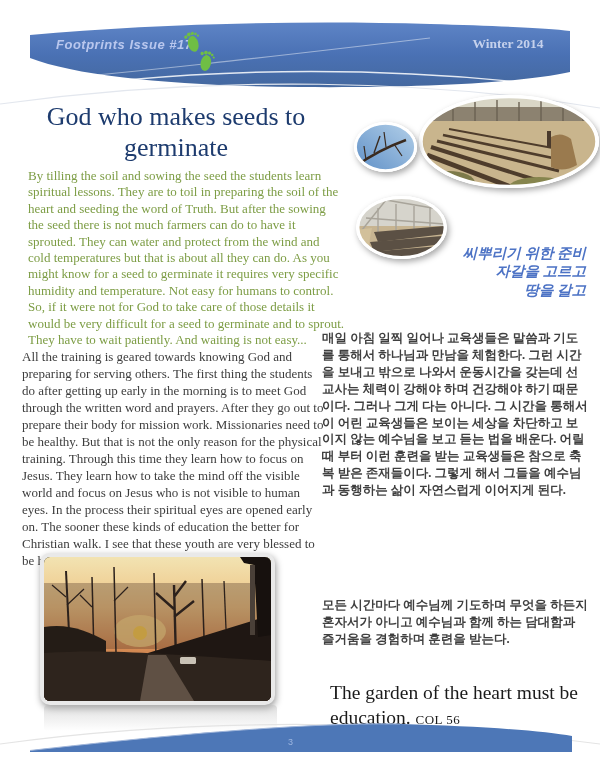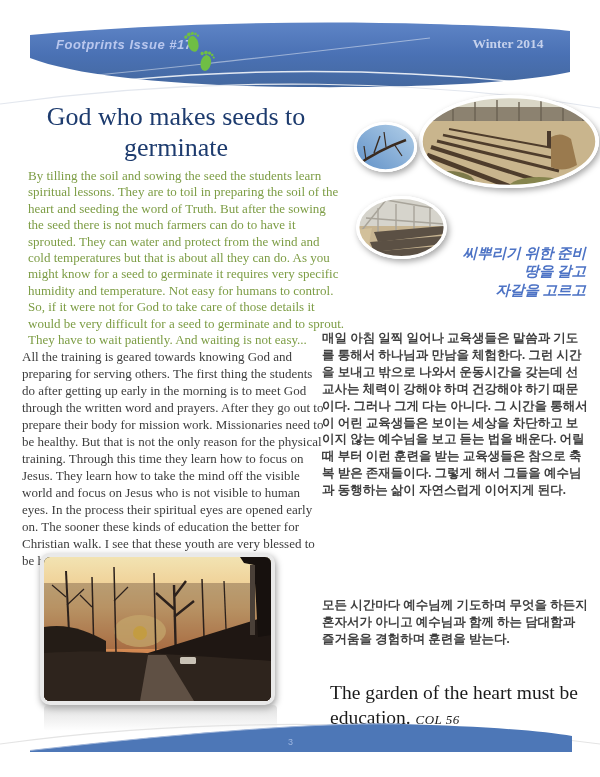--- a/index.html
+++ b/index.html
@@ -26,21 +26,21 @@
     font-style:italic;font-size:14.5px;line-height:18.3px;color:#4d73c5;font-weight:bold;margin-top:28px;}
 
   
   .kr-par{left:322px;width:268px;font-size:12.5px;line-height:16.9px;color:#3f3f3f;font-weight:bold;}
   #kr-par-1{top:330px;}
   #kr-par-2{top:507px;}
   #kr-par-3{top:597px;}
 
   
   #quote{left:330px;top:680px;width:262px;font-size:19.5px;line-height:25px;color:#1a1a1a;}
-  #quote .ref{font-size:13px;letter-spacing:.5px;font-style:italic;}
+  #quote .ref{font-size:13px;letter-spacing:.5px;}
 
   
   .oval{box-shadow:2px 3px 6px rgba(0,0,0,.35);border-radius:50%;}
   #photo-branches{left:354px;top:122px;width:63px;height:50px;}
   #photo-field{left:419px;top:95px;width:180px;height:93px;}
   #photo-greenhouse{left:356px;top:196px;width:91px;height:63px;}
   #photo-sunset{left:40px;top:553px;width:227px;height:144px;
     border:4px solid #e9e9e9;border-radius:10px;
     box-shadow:1px 3px 7px rgba(0,0,0,.4);overflow:hidden;background:#000;}
   #photo-sunset-reflection{left:44px;top:705px;width:233px;height:26px;
@@ -191,22 +191,22 @@
           <path d="M12,56 L84,50 L86,60 L14,64 Z"></path>
         </g>
         <path d="M0,34 L16,32 L10,63 L0,63 Z" fill="#d2c09a"></path>
       </g>
       <ellipse cx="45.5" cy="31.5" rx="43.6" ry="30" fill="none" stroke="#ffffff" stroke-width="3"></ellipse>
     </svg>
   </div>
 
   <div class="abs" id="korean-poem">
     <div>씨뿌리기 위한 준비</div>
+    <div>자갈을 고르고</div>
     <div>땅을 갈고</div>
-    <div>자갈을 고르고</div>
   </div>
 
   <div class="abs kr-par" id="kr-par-1">매일 아침 일찍 일어나 교육생들은 말씀과 기도를 통해서 하나님과 만남을 체험한다. 그런 시간을 보내고 밖으로 나와서 운동시간을 갖는데 선교사는 체력이 강해야 하며 건강해야 하기 때문이다. 그러나 그게 다는 아니다. 그 시간을 통해서 이 어린 교육생들은 보이는 세상을 차단하고 보이지 않는 예수님을 보고 듣는 법을 배운다. 어릴 때 부터 이런 훈련을 받는 교육생들은 참으로 축복 받은 존재들이다. 그렇게 해서 그들을 예수님과 동행하는 삶이 자연스럽게 이어지게 된다.</div>
   <div class="abs kr-par" id="kr-par-3">모든 시간마다 예수님께 기도하며 무엇을 하든지 혼자서가 아니고 예수님과 함께 하는 담대함과 즐거움을 경험하며 훈련을 받는다.</div>
 
   <div class="abs" id="photo-sunset">
     <svg width="227" height="144" viewBox="0 0 227 144">
       <defs>
         <linearGradient id="sunSky" x1="0" y1="0" x2="0" y2="1">
           <stop offset="0" stop-color="#f2e3b2"></stop>

